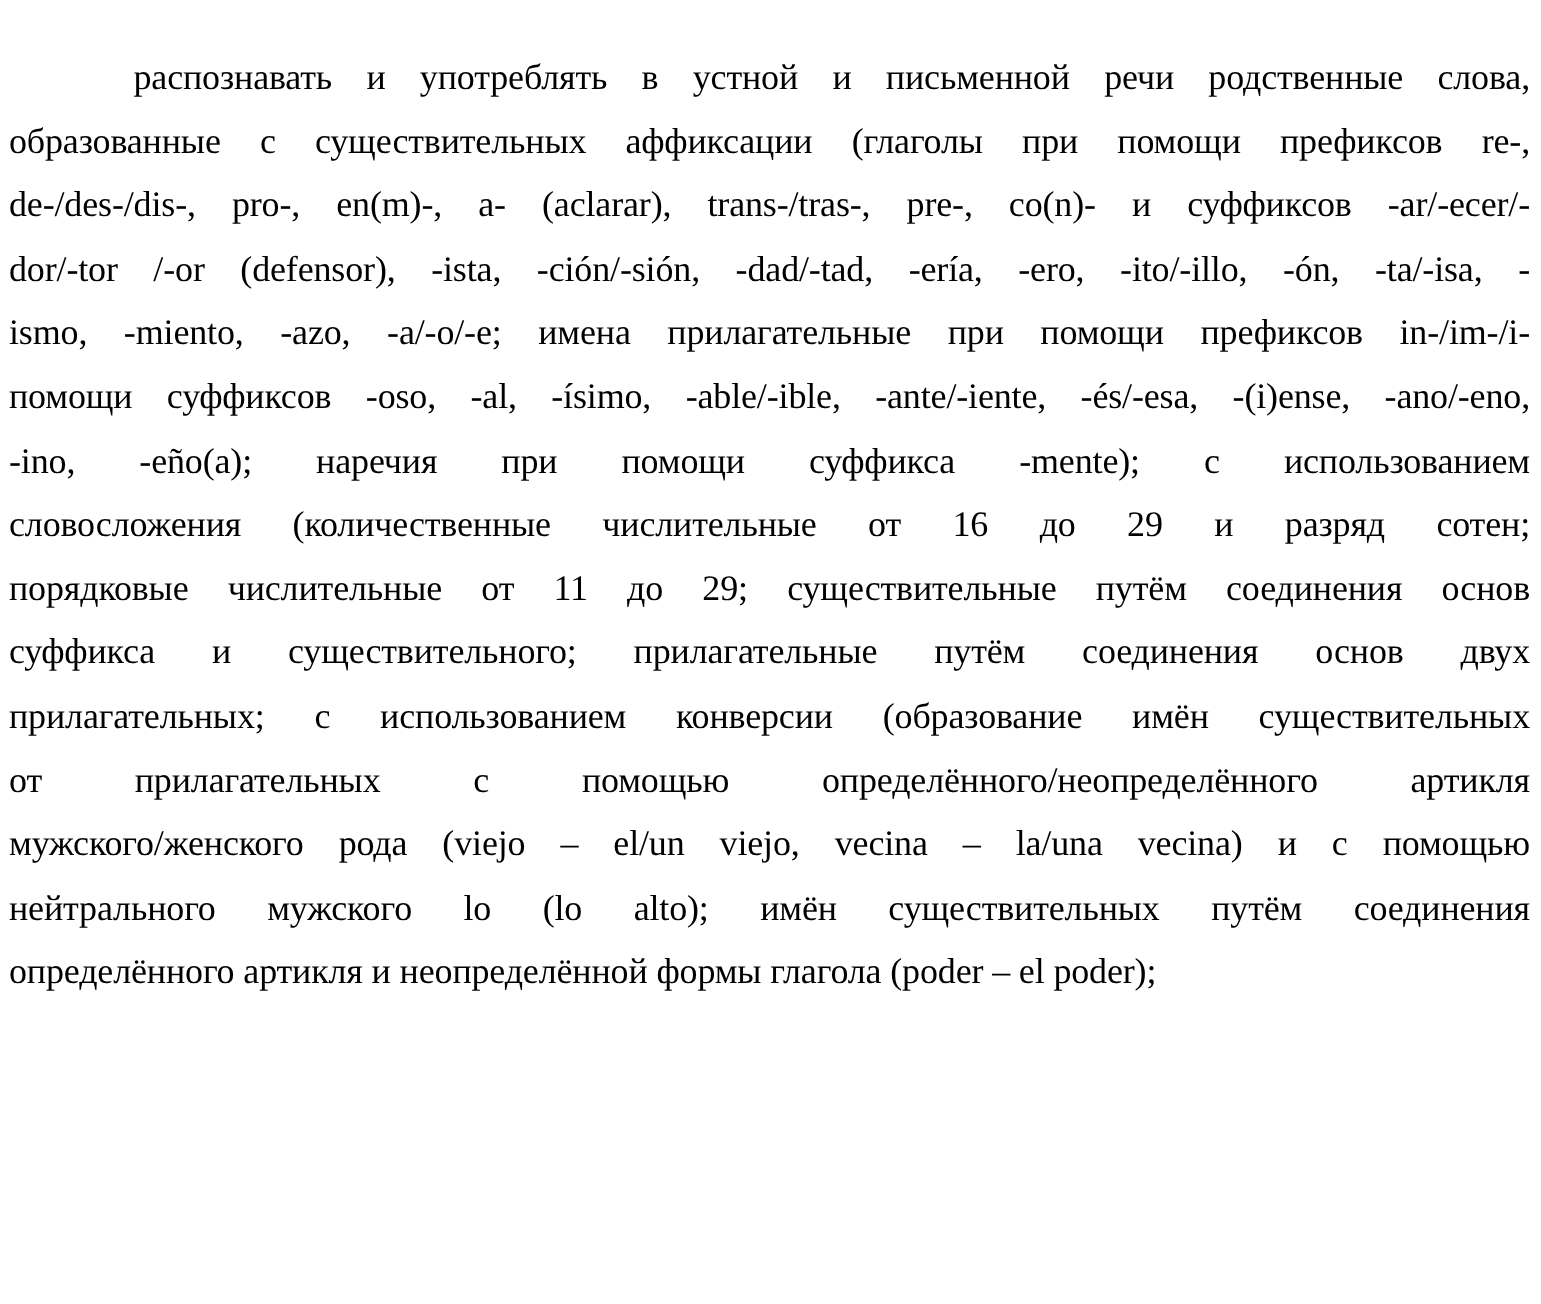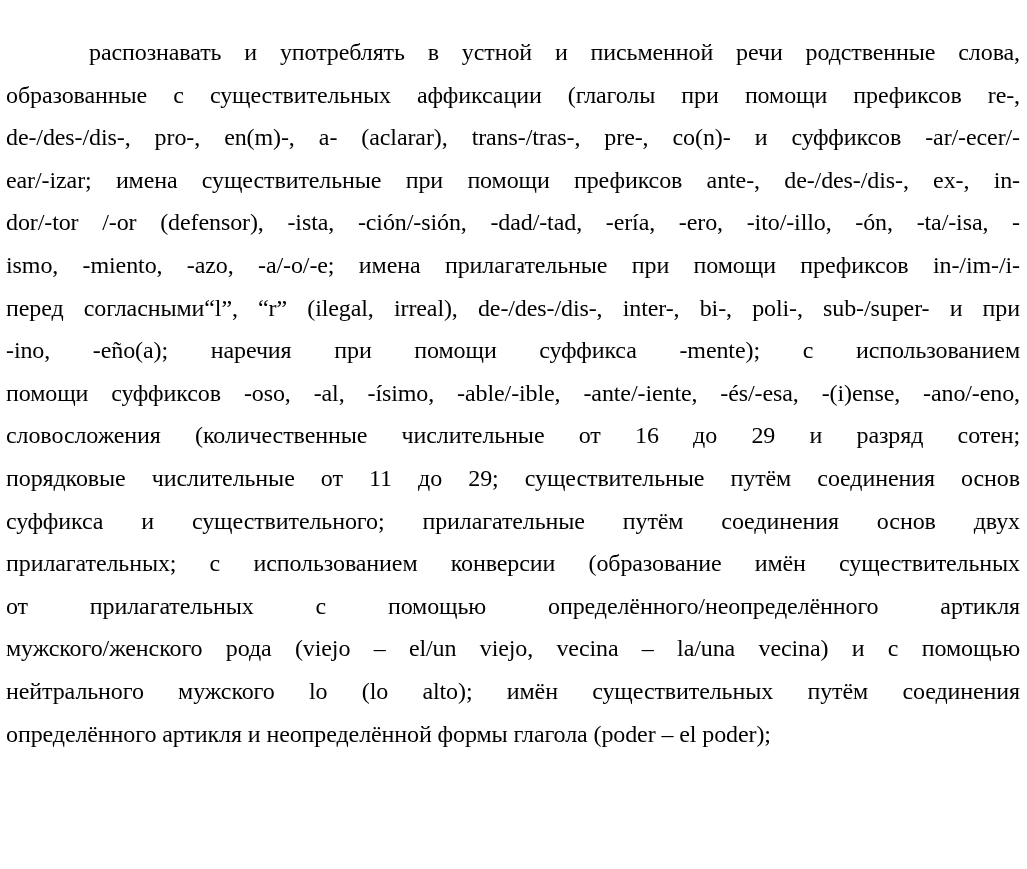--- a/index.html
+++ b/index.html
@@ -40,26 +40,24 @@
     }
   </style>
 </head>
 <body>
 
 <div class="page">
   <div class="paragraph">
     <span class="line indent">распознавать и употреблять в устной и письменной речи родственные слова,</span>
     <span class="line">образованные с существительных аффиксации (глаголы при помощи префиксов re-,</span>
     <span class="line">de-/des-/dis-, pro-, en(m)-, a- (aclarar), trans-/tras-, pre-, co(n)- и суффиксов -ar/-ecer/-</span>
-    <span class="line">ear/-izar; имена существительные при помощи префиксов ante-, de-/des-/dis-, ex-, in-</span>
     <span class="line">dor/-tor /-or (defensor), -ista, -ción/-sión, -dad/-tad, -ería, -ero, -ito/-illo, -ón, -ta/-isa, -</span>
     <span class="line">ismo, -miento, -azo, -a/-o/-e; имена прилагательные при помощи префиксов in-/im-/i-</span>
-    <span class="line">перед согласными“l”, “r” (ilegal, irreal), de-/des-/dis-, inter-, bi-, poli-, sub-/super- и при</span>
+    <span class="line">помощи суффиксов -oso, -al, -ísimo, -able/-ible, -ante/-iente, -és/-esa, -(i)ense, -ano/-eno,</span>
     <span class="line">-ino, -eño(a); наречия при помощи суффикса -mente); с использованием</span>
-    <span class="line">помощи суффиксов -oso, -al, -ísimo, -able/-ible, -ante/-iente, -és/-esa, -(i)ense, -ano/-eno,</span>
     <span class="line">словосложения (количественные числительные от 16 до 29 и разряд сотен;</span>
     <span class="line">порядковые числительные от 11 до 29; существительные путём соединения основ</span>
     <span class="line">суффикса и существительного; прилагательные путём соединения основ двух</span>
     <span class="line">прилагательных; с использованием конверсии (образование имён существительных</span>
     <span class="line">от прилагательных с помощью определённого/неопределённого артикля</span>
     <span class="line">мужского/женского рода (viejo – el/un viejo, vecina – la/una vecina) и с помощью</span>
     <span class="line">нейтрального мужского lo (lo alto); имён существительных путём соединения</span>
     <span class="line last">определённого артикля и неопределённой формы глагола (poder – el poder);</span>
   </div>
 </div>

